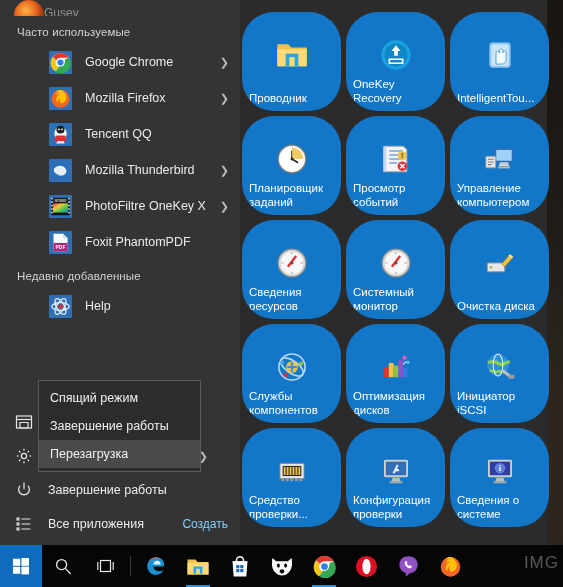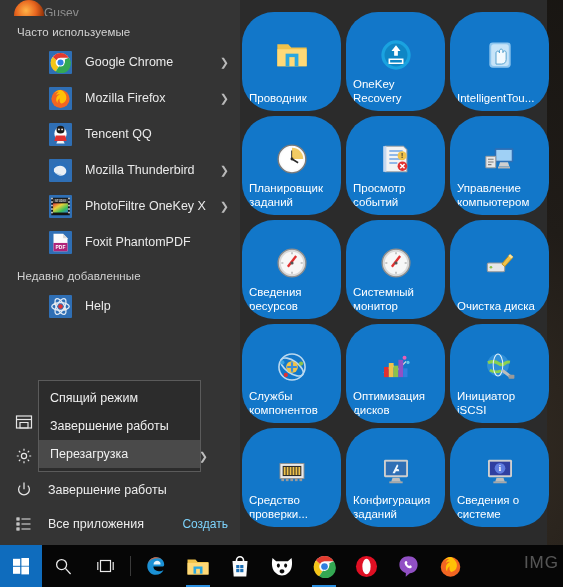--- a/index.html
+++ b/index.html
@@ -623,21 +623,21 @@
           <div class="tile">
             <span class="tile-ico">
               <svg width="32" height="32" viewBox="0 0 24 24">
       <rect x="3" y="3.6" width="18" height="13" rx="1" fill="#cfcfcf"></rect>
       <rect x="4.4" y="5" width="15.2" height="10.2" fill="#2f6fb5"></rect>
       <path d="M12.8 7l-3.4 6.6h1.8l.7-1.5h2.6l-.6-1.6h-1.3l1.2-2.4z" fill="#eef6fd"></path>
       <path d="M9.4 17h5.2l1 3h-7.2z" fill="#bdbdbd"></path>
                 <rect x="7" y="19.8" width="10" height="1.4" fill="#a8a8a8"></rect>
               </svg>
             </span>
-            <span class="tile-label">Конфигурация заданий</span>
+            <span class="tile-label">Конфигурация проверки</span>
           </div>
           <div class="tile">
             <span class="tile-ico">
               <svg width="32" height="32" viewBox="0 0 24 24">
       <rect x="3" y="3.6" width="18" height="13" rx="1" fill="#cfcfcf"></rect>
       <rect x="4.4" y="5" width="15.2" height="10.2" fill="#2f3fa0"></rect>
       <circle cx="12" cy="10" r="4" fill="#5f7ce0"></circle>
       <text x="12" y="12.3" font-size="6.4" fill="#fff" text-anchor="middle" font-family="Liberation Serif" font-weight="bold">i</text>
       <path d="M9.4 17h5.2l1 3h-7.2z" fill="#bdbdbd"></path>
                 <rect x="7" y="19.8" width="10" height="1.4" fill="#a8a8a8"></rect>

